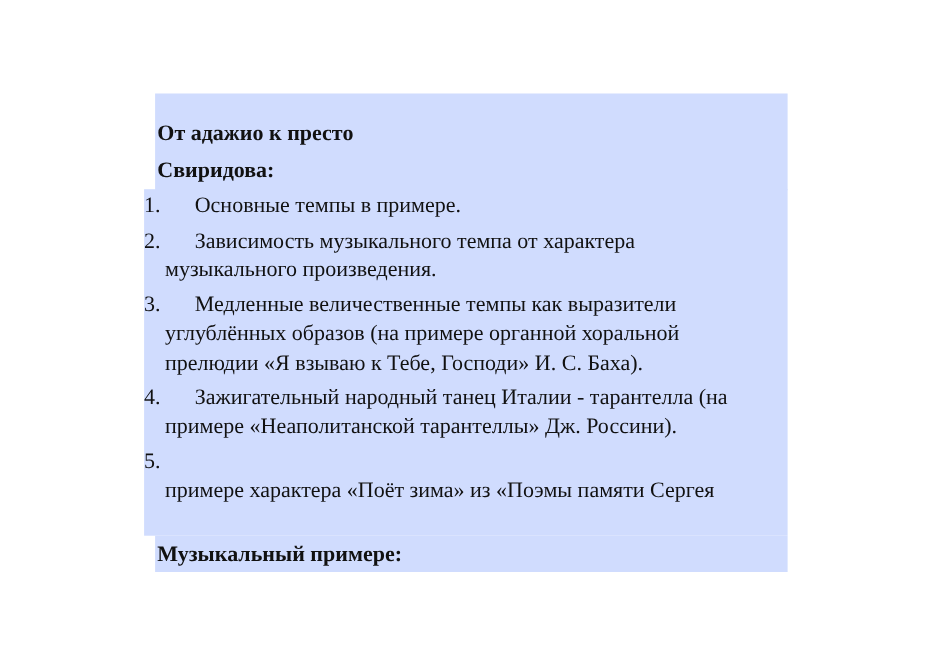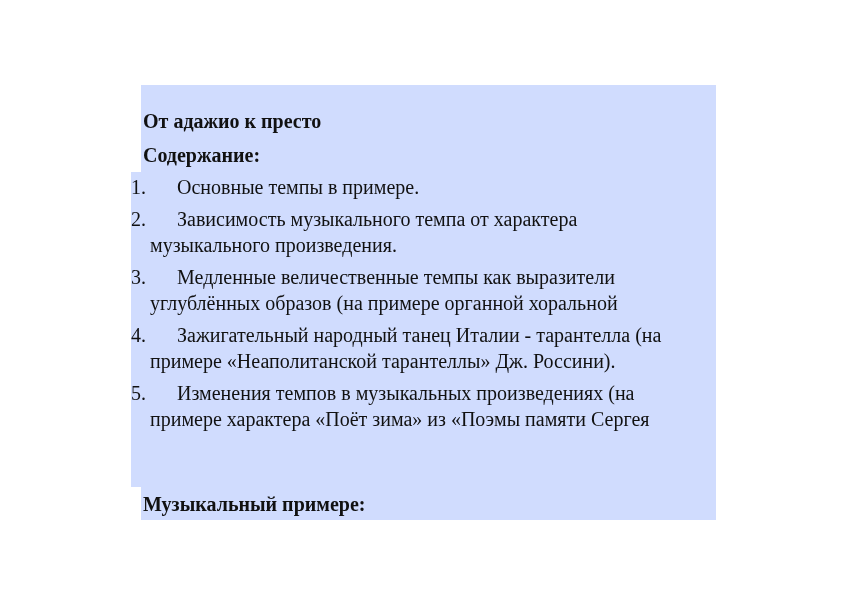--- a/index.html
+++ b/index.html
@@ -75,42 +75,43 @@
     }
   </style>
 </head>
 <body>
 
 <div class="hl" id="box-top"></div>
 <div class="hl" id="box-list"></div>
 <div class="hl" id="box-bottom"></div>
 
 <div class="heading" id="title">От адажио к престо</div>
-<div class="heading" id="contents-heading">Содержание:</div>
+<div class="heading" id="contents-heading">Свиридова:</div>
 
 <ol class="list">
   <li class="list-item">
     <span class="item-num">1.</span>
     <span class="item-first">Основные темпы в примере.</span>
   </li>
   <li class="list-item">
     <span class="item-num">2.</span>
     <span class="item-first">Зависимость музыкального темпа от характера</span><br>
     <span>музыкального произведения.</span>
   </li>
   <li class="list-item">
     <span class="item-num">3.</span>
     <span class="item-first">Медленные величественные темпы как выразители</span><br>
     <span>углублённых образов (на примере органной хоральной</span><br>
+    <span>прелюдии «Я взываю к Тебе, Господи» И. С. Баха).</span>
   </li>
   <li class="list-item">
     <span class="item-num">4.</span>
     <span class="item-first">Зажигательный народный танец Италии - тарантелла (на</span><br>
     <span>примере «Неаполитанской тарантеллы» Дж. Россини).</span>
   </li>
   <li class="list-item">
     <span class="item-num">5.</span>
-    <span class="item-first">Изменения темпов в музыкальных произведениях (на</span><br>
+    <br>
     <span>примере характера «Поёт зима» из «Поэмы памяти Сергея</span><br>
   </li>
 </ol>
 
 <div class="heading" id="material-heading">Музыкальный примере:</div>
 
 </body></html>

